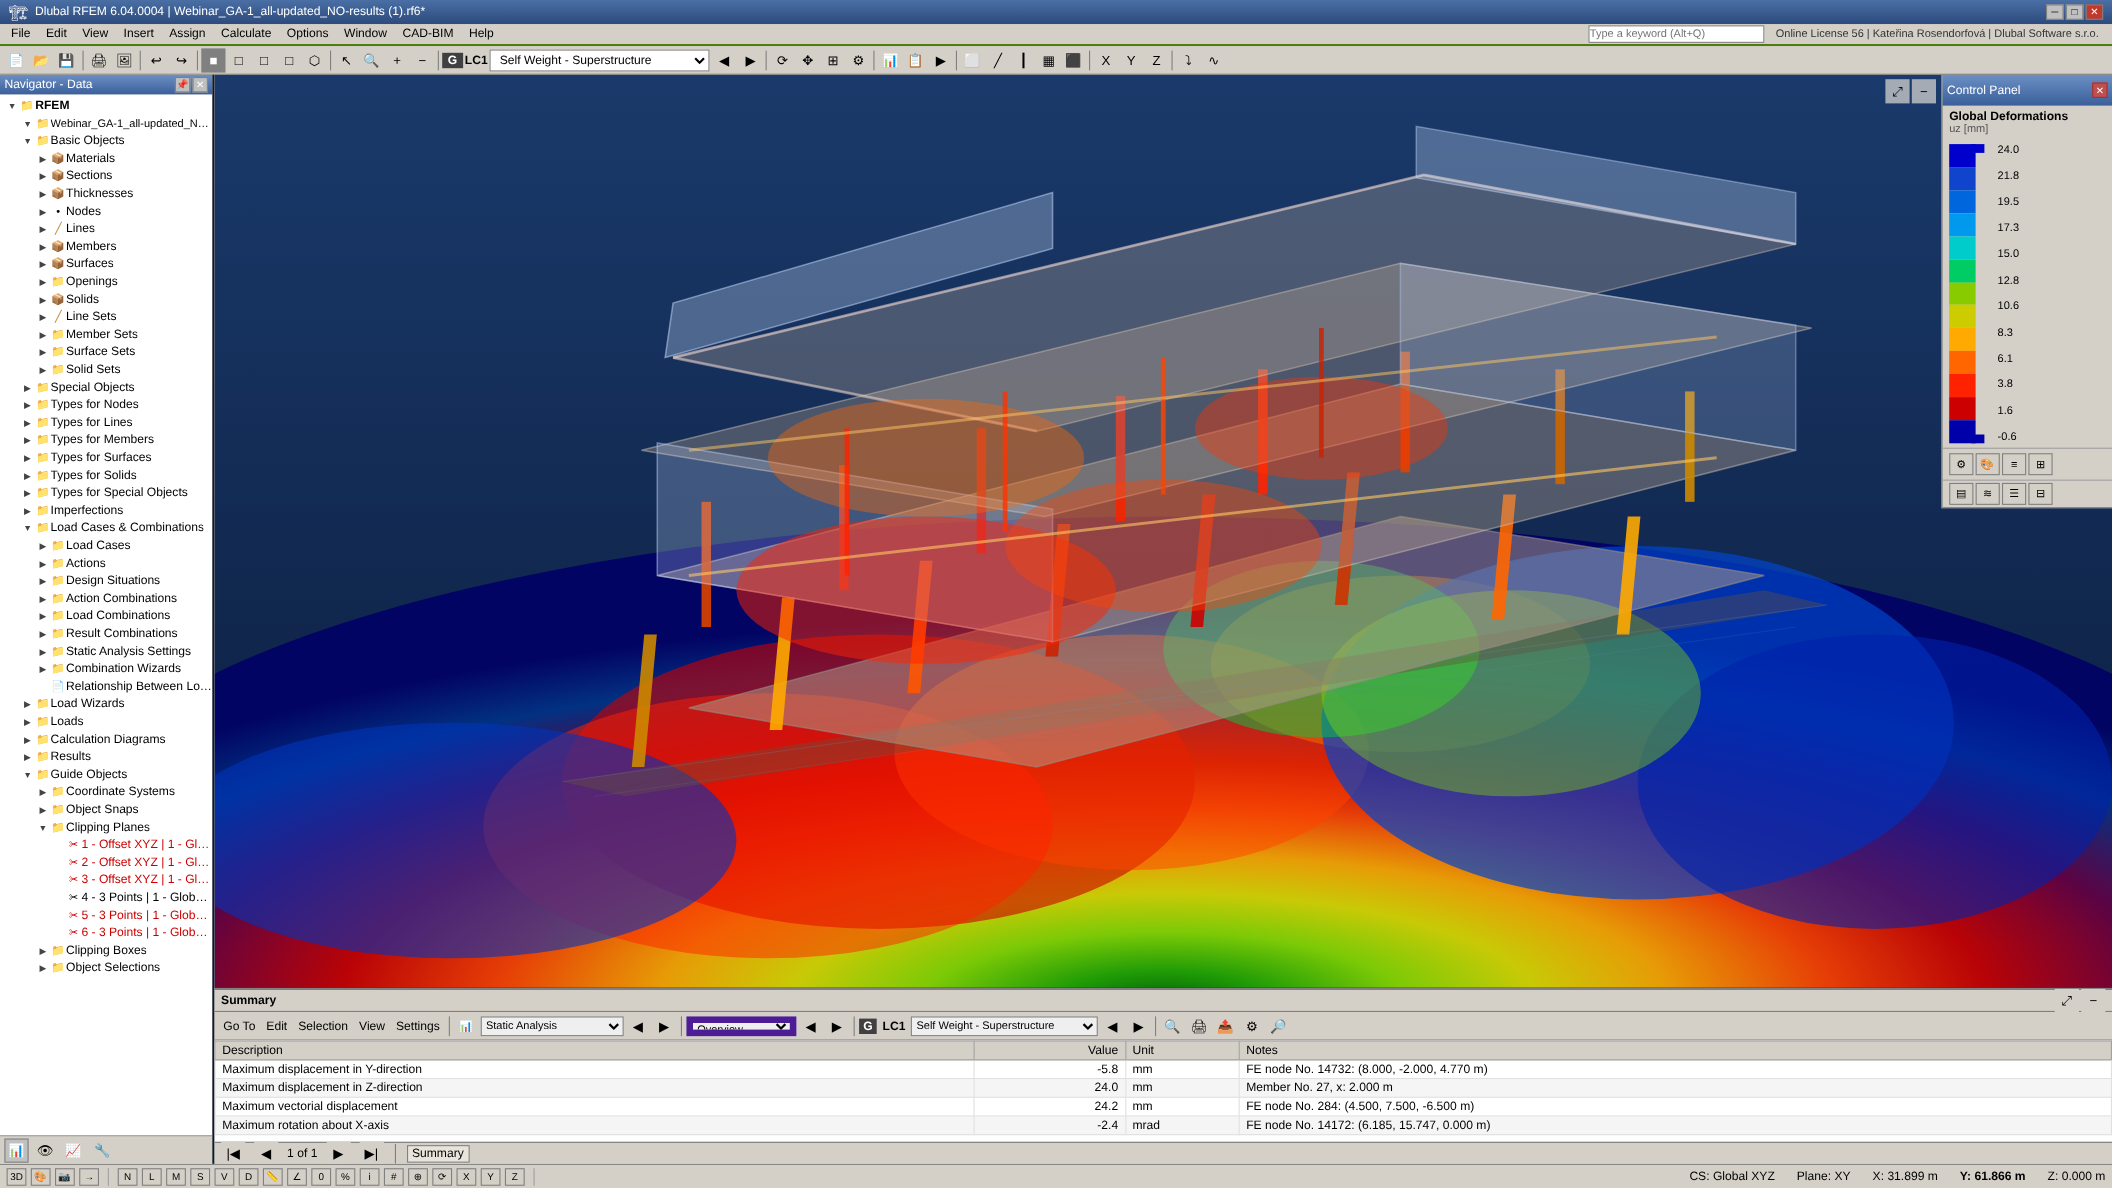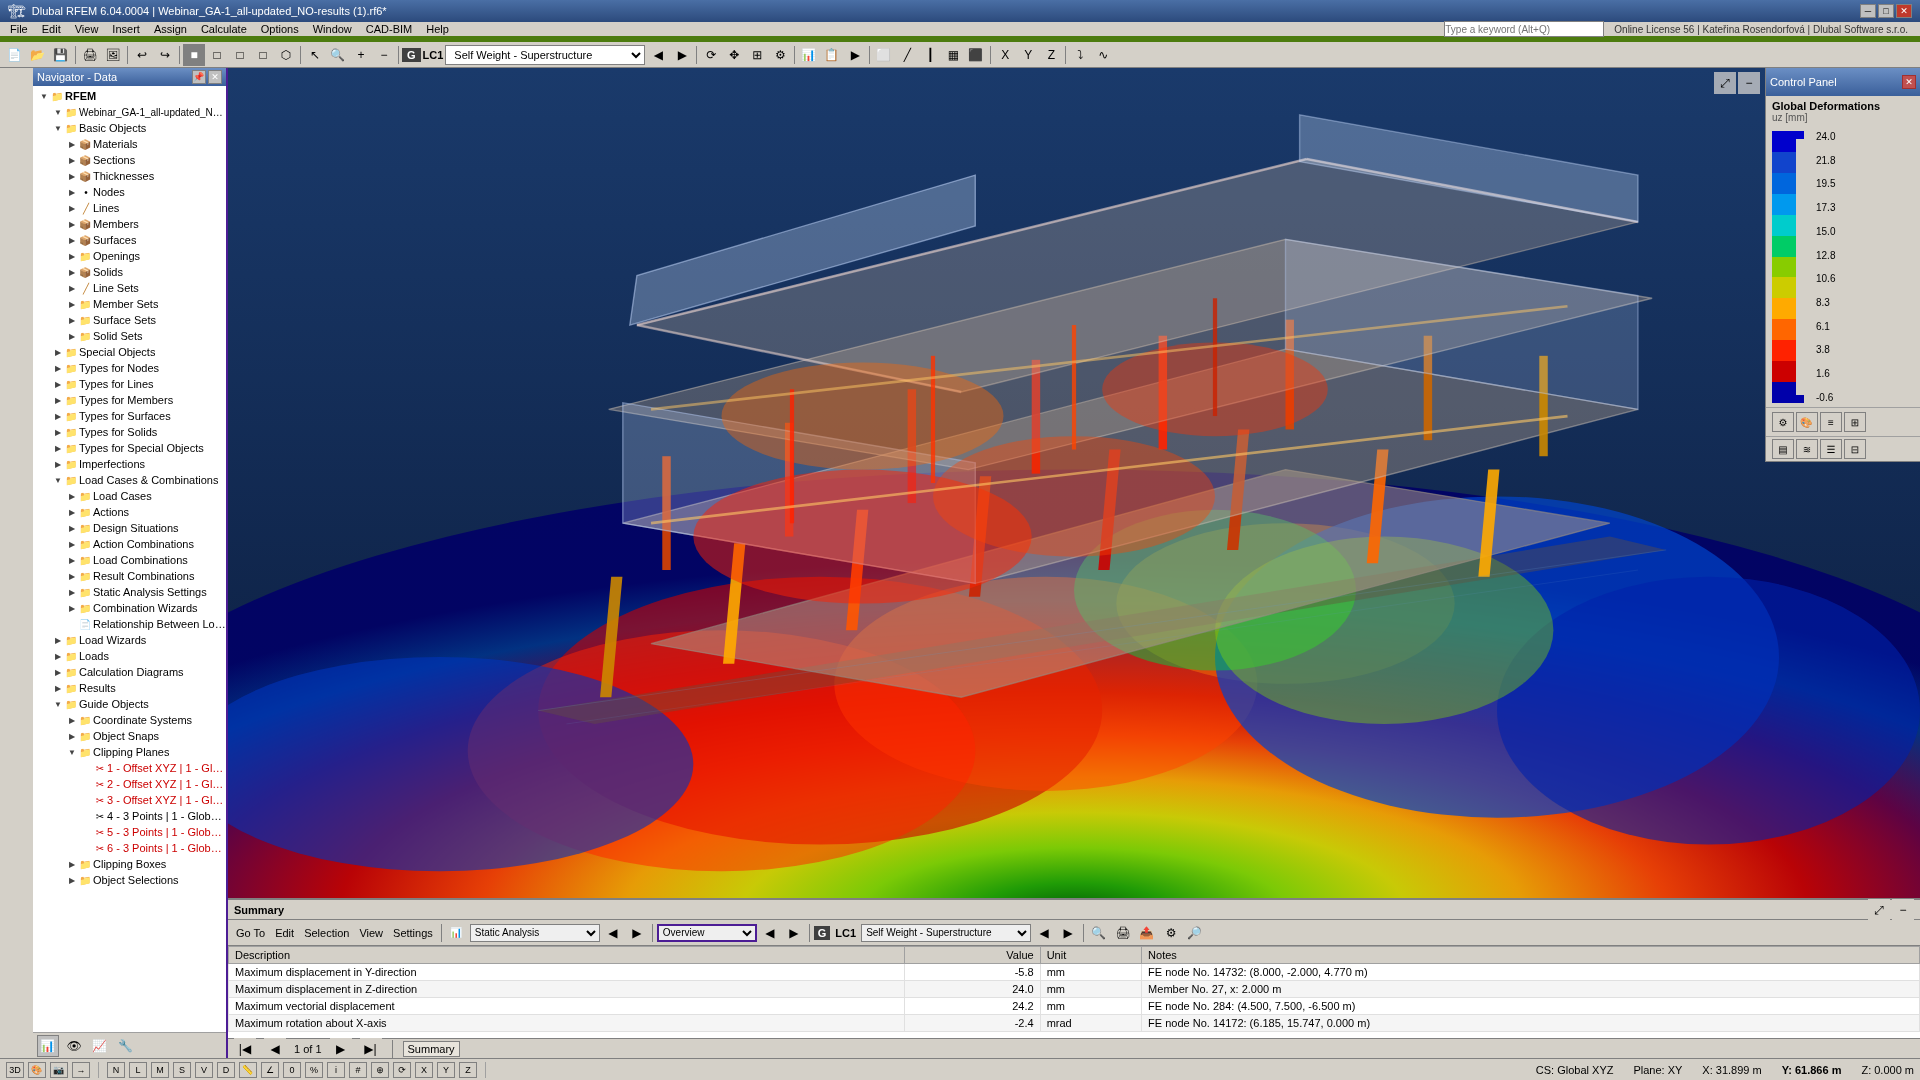--- a/index.html
+++ b/index.html
@@ -5,35 +5,35 @@
     * { margin: 0; padding: 0; box-sizing: border-box; }
     body { font-family: 'Segoe UI', Arial, sans-serif; font-size: 11px; background: #d4d0c8; overflow: hidden; width: 1920px; height: 1080px; }
     
     
     #titlebar { height: 22px; background: linear-gradient(to bottom, #4a6fa5, #2c4a7c); display: flex; align-items: center; justify-content: space-between; padding: 0 8px; color: white; font-size: 11px; }
     #titlebar-left { display: flex; align-items: center; gap: 6px; }
     #titlebar-right { display: flex; gap: 2px; }
     .win-btn { width: 16px; height: 14px; background: #c0c0c0; border: 1px solid #808080; font-size: 9px; display: flex; align-items: center; justify-content: center; cursor: pointer; color: #000; }
     
     
-    #menubar { height: 20px; background: #d4d0c8; border-bottom: 6px solid #4d7c0f; display: flex; align-items: center; padding: 0 4px; gap: 2px; }
+    #menubar { height: 20px; background: #d4d0c8; border-bottom: 2px solid #4d7c0f; display: flex; align-items: center; padding: 0 4px; gap: 2px; }
     .menu-item { padding: 1px 6px; font-size: 11px; cursor: pointer; color: #000; }
     
     
     #toolbar { height: 26px; background: #d4d0c8; border-bottom: 1px solid #808080; display: flex; align-items: center; padding: 0 4px; gap: 1px; flex-wrap: nowrap; overflow: hidden; }
     .toolbar-btn { width: 22px; height: 22px; background: #d4d0c8; border: 1px solid transparent; display: flex; align-items: center; justify-content: center; cursor: pointer; font-size: 12px; }
     .toolbar-separator { width: 1px; height: 18px; background: #808080; margin: 0 2px; }
     .toolbar-dropdown { height: 20px; background: white; border: 1px solid #808080; padding: 0 4px; font-size: 11px; min-width: 60px; }
     .load-combo-dropdown { min-width: 200px; }
     
     
     #main-layout { display: flex; height: calc(1080px - 22px - 20px - 26px - 22px); }
     
     
-    #navigator { width: 195px; background: #d4d0c8; border-right: 2px solid #4c1d95; display: flex; flex-direction: column; overflow: hidden; margin-left: 33px; }
+    #navigator { width: 195px; background: #d4d0c8; border-right: 2px solid #0f172a; display: flex; flex-direction: column; overflow: hidden; }
     #navigator-header { height: 18px; background: linear-gradient(to bottom, #6b8fc4, #3a5f9a); color: white; font-size: 11px; display: flex; align-items: center; justify-content: space-between; padding: 0 4px; }
     #navigator-body { flex: 1; overflow-y: auto; overflow-x: hidden; background: white; }
     .nav-tree { padding: 2px 0; }
     .nav-item { display: flex; align-items: center; height: 16px; cursor: pointer; white-space: nowrap; overflow: hidden; }
     .nav-expand { width: 14px; height: 14px; display: flex; align-items: center; justify-content: center; font-size: 8px; color: #444; flex-shrink: 0; }
     .nav-icon { width: 14px; height: 14px; display: flex; align-items: center; justify-content: center; font-size: 10px; flex-shrink: 0; }
     .nav-label { font-size: 11px; color: #000; overflow: hidden; text-overflow: ellipsis; }
     
     
     #content-area { flex: 1; display: flex; flex-direction: column; position: relative; overflow: hidden; }
@@ -688,21 +688,21 @@
         <span style="font-size:11px;cursor:pointer;padding:1px 4px;">View</span>
         <span style="font-size:11px;cursor:pointer;padding:1px 4px;">Settings</span>
         <div class="toolbar-separator"></div>
         <div class="toolbar-btn" style="font-size:10px;">📊</div>
         <select style="height:18px;font-size:10px;border:1px solid #808080;width:130px;">
           <option>Static Analysis</option>
         </select>
         <div class="toolbar-btn">◀</div>
         <div class="toolbar-btn">▶</div>
         <div class="toolbar-separator"></div>
-        <select style="height:18px;font-size:10px;border:2px solid #4c1d95;width:100px;">
+        <select style="height:18px;font-size:10px;border:6px solid #4c1d95;width:100px;">
           <option>Overview</option>
         </select>
         <div class="toolbar-btn">◀</div>
         <div class="toolbar-btn">▶</div>
         <div class="toolbar-separator"></div>
         <div style="background:#404040;color:white;padding:1px 4px;font-size:11px;font-weight:bold;">G</div>
         <div style="font-size:11px;font-weight:bold;padding:0 3px;">LC1</div>
         <select style="height:18px;font-size:10px;border:1px solid #808080;width:170px;">
           <option>Self Weight - Superstructure</option>
         </select>

